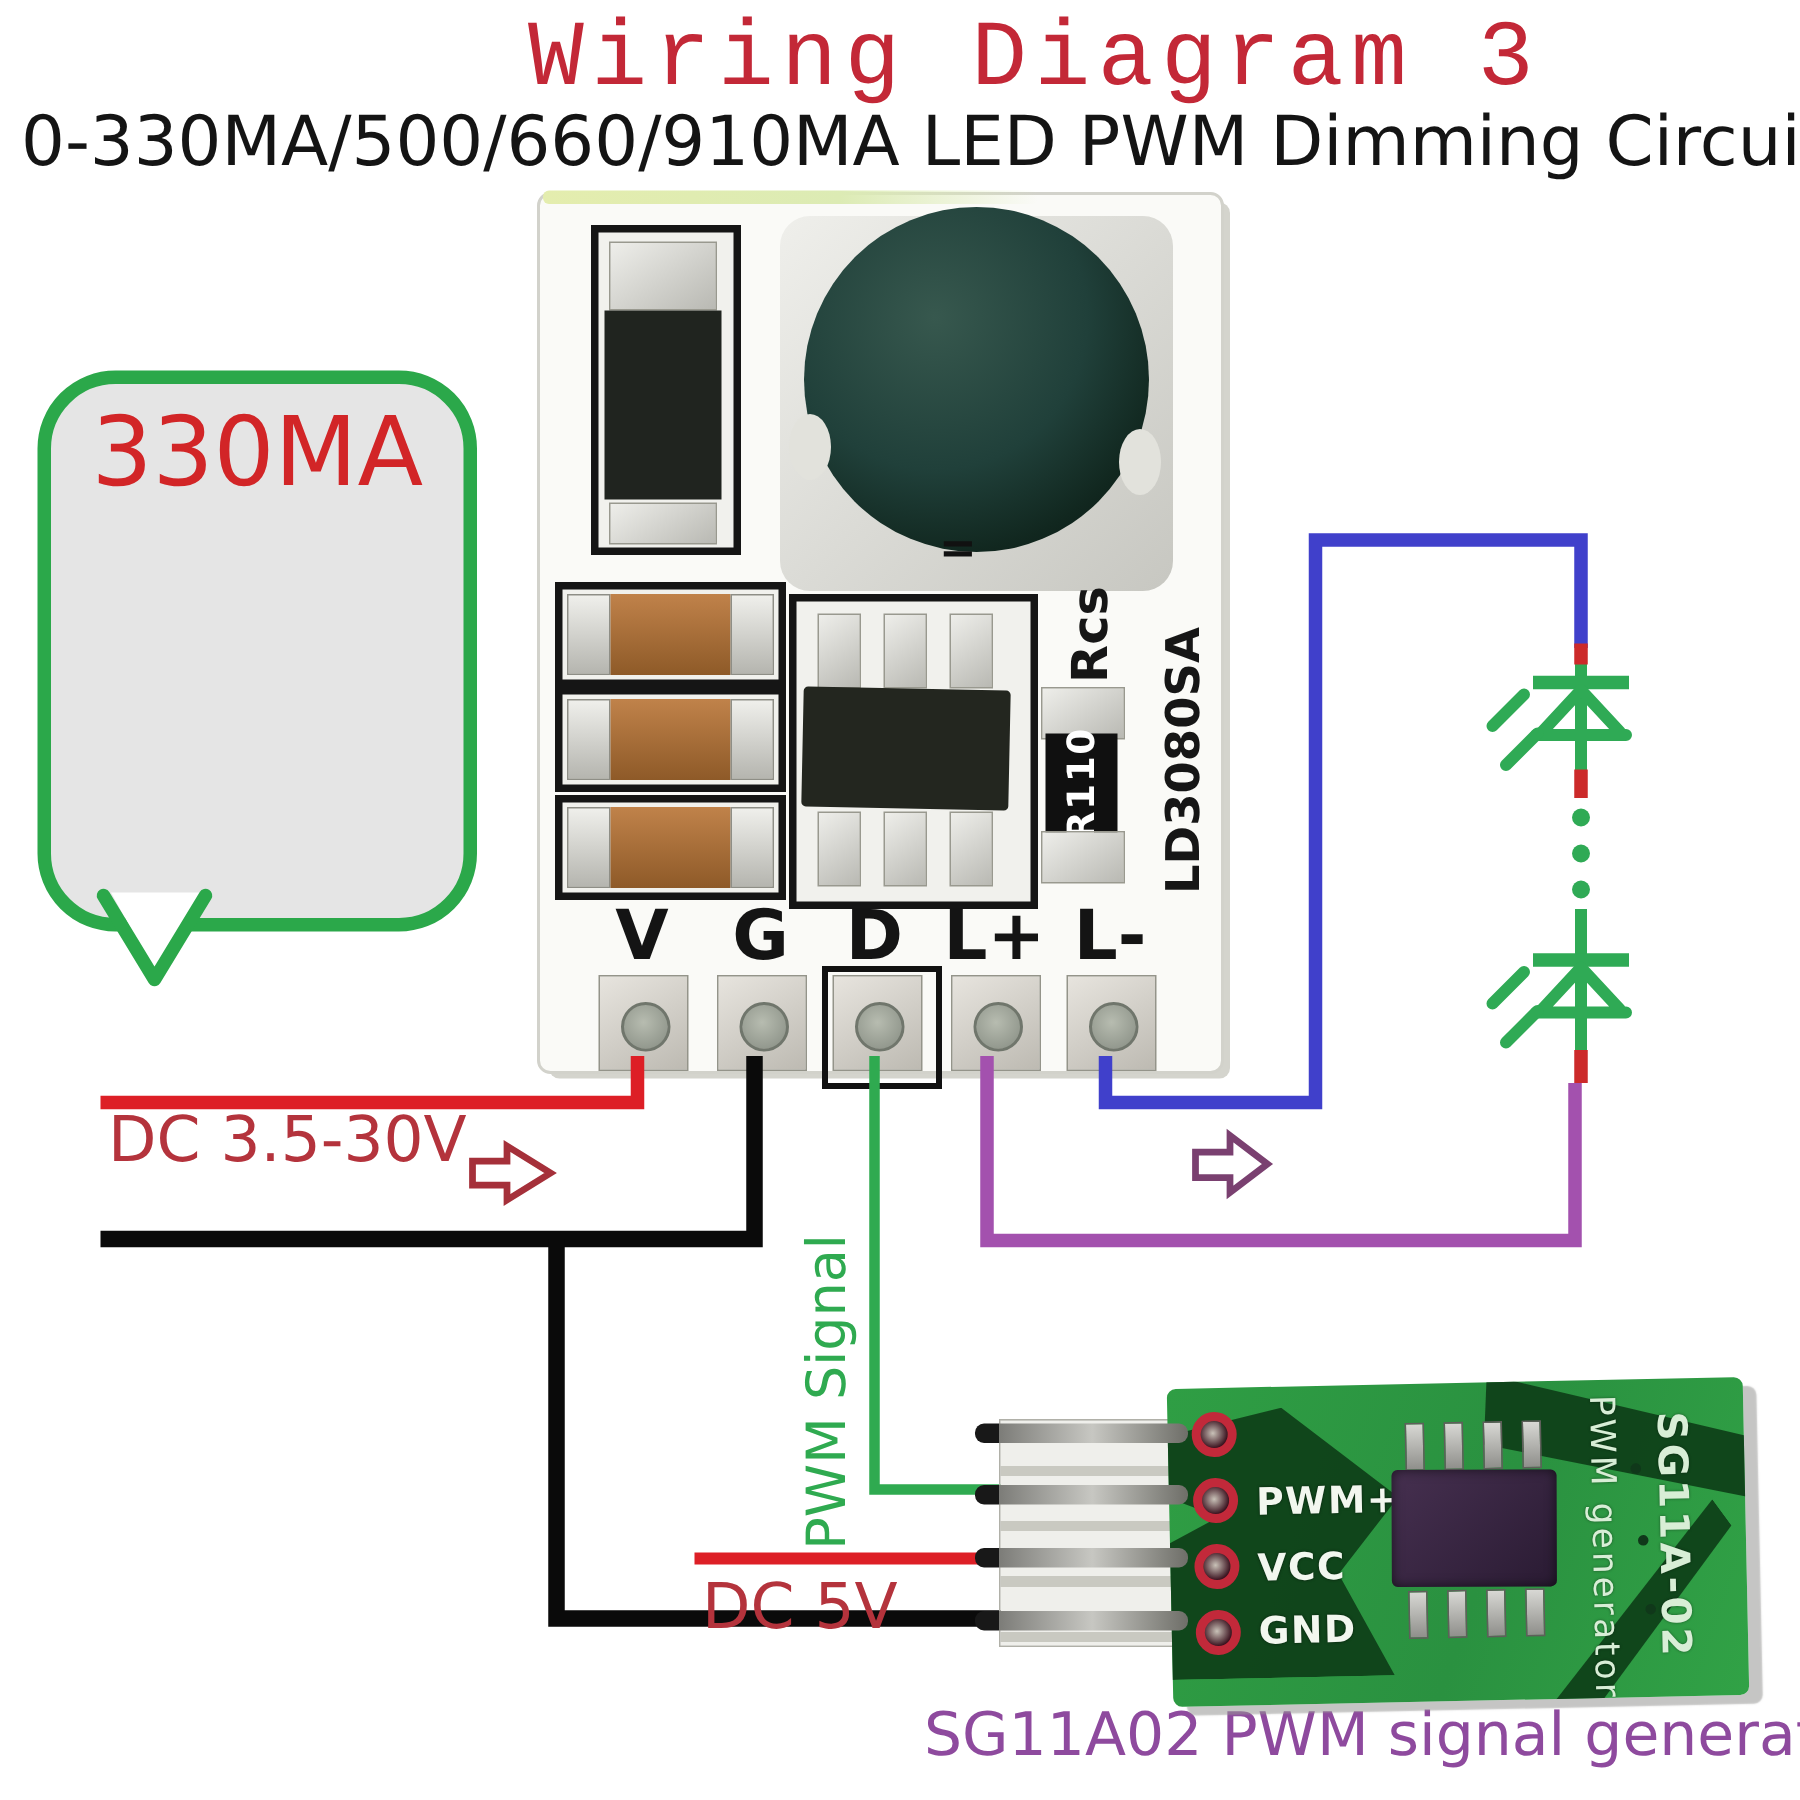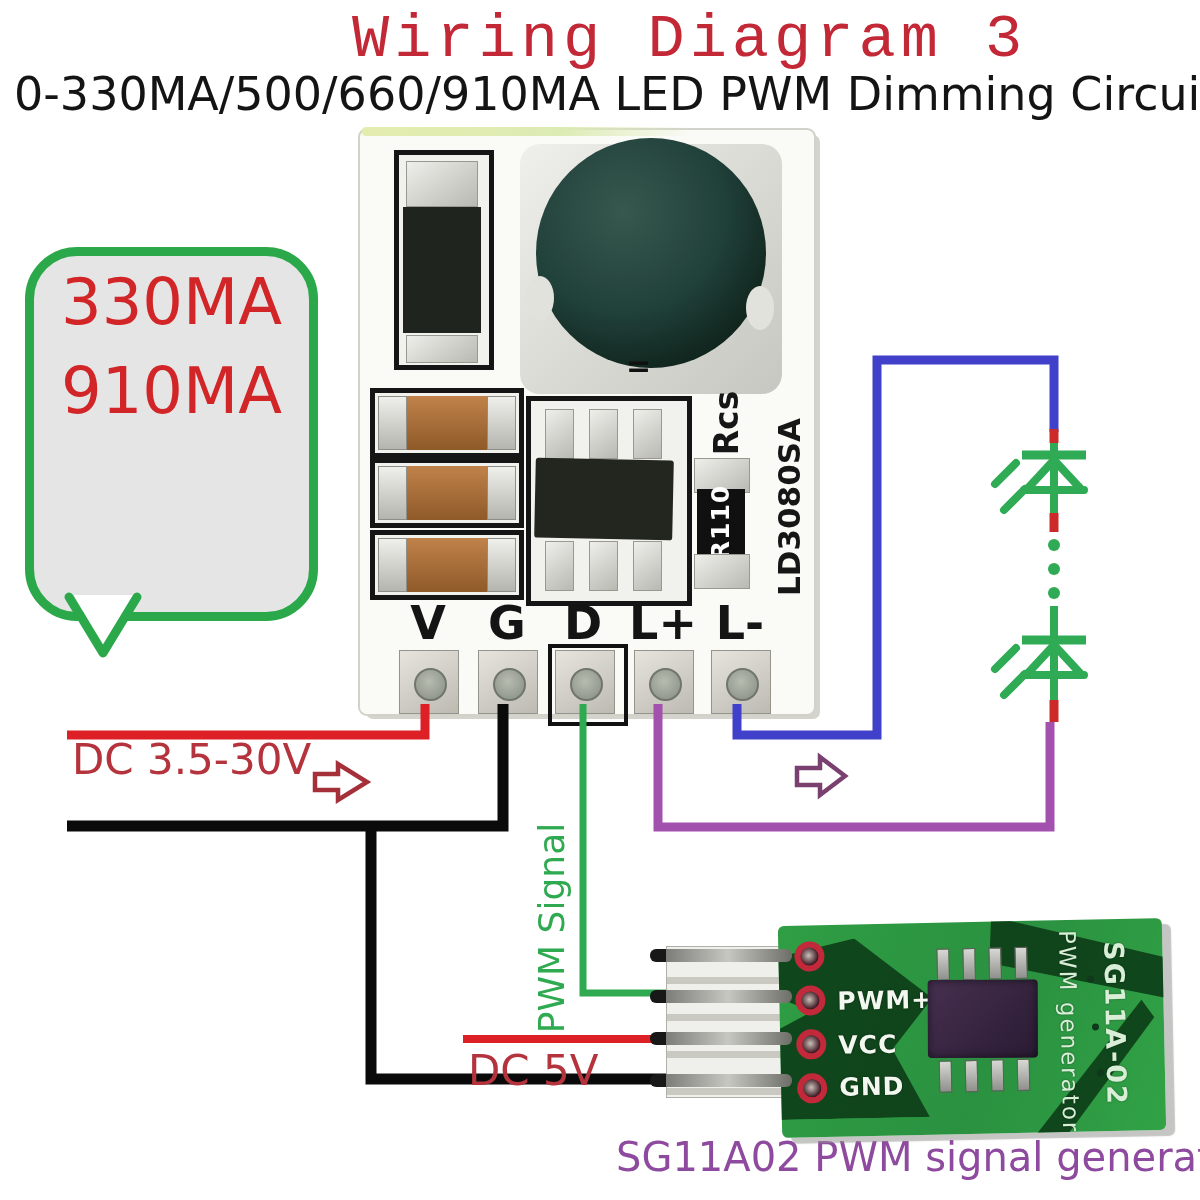--- a/index.html
+++ b/index.html
@@ -119,21 +119,20 @@
 </style>
 </head>
 <body>
 
 <div class="abs title">Wiring Diagram 3</div>
 <div class="abs subtitle">0-330MA/500/660/910MA LED PWM Dimming Circuit</div>
 
 <div class="abs bubble">
   <div class="bubble-text-wrap">
     <div class="bubble-line">330MA</div>
-    <div class="bubble-line">910MA</div>
   </div>
 </div>
 
 <div class="abs board">
   <div class="abs top-strip"></div>
 
   <div class="abs outline diode-box">
     <div class="abs silver diode-pad-top"></div>
     <div class="abs diode-body"></div>
     <div class="abs silver diode-pad-bot"></div>

